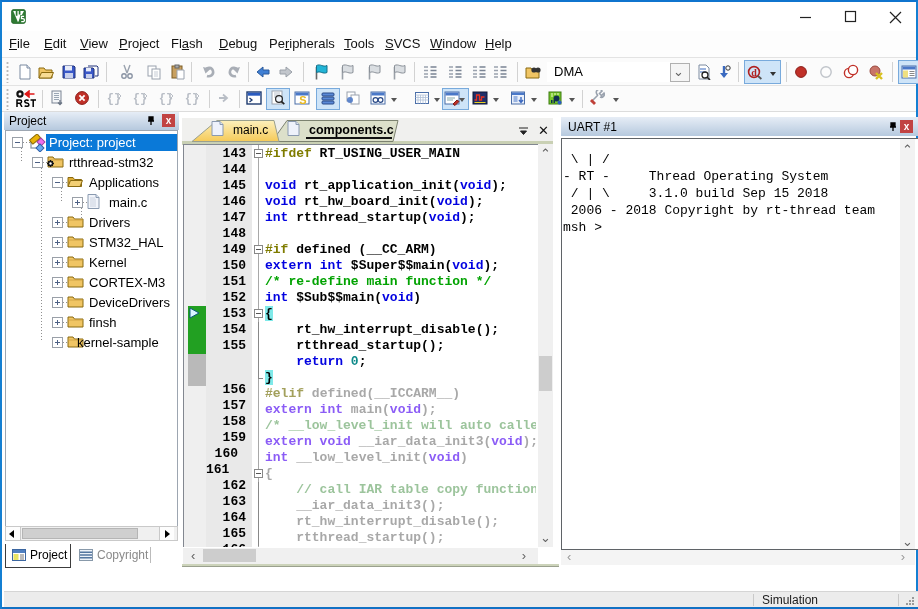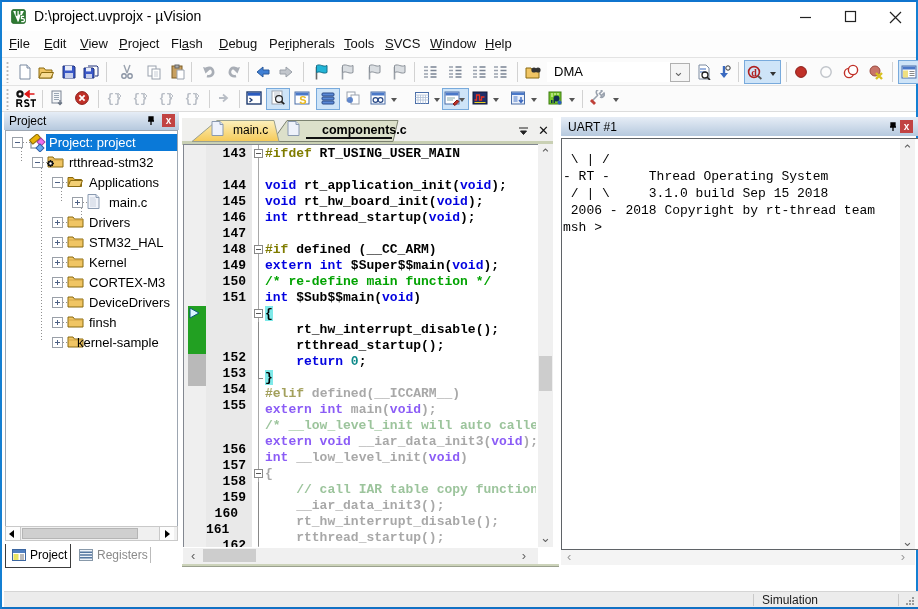--- a/index.html
+++ b/index.html
@@ -64,21 +64,20 @@
 <div id="win">
 
   <div class="abs" id="titlebar"></div>
   <svg class="abs" id="title-ico" style="left:9px;top:7px;width:15px;height:15px;" viewBox="0 0 15 15">
     <rect x="0.3" y="0.3" width="14.4" height="14.4" rx="3" fill="#2e7a33" stroke="#246128" stroke-width="0.6"></rect>
     <path d="M2.2 2 H13 L7 13.2 z" fill="#fff"></path>
     <path d="M5.6 2 v4.8 M8.6 2 v3.6" stroke="#2e7a33" stroke-width="1.7"></path>
     <path d="M7.8 13.8 L9.3 6 h4.5 v7.8 z" fill="#2e7a33"></path>
     <path d="M13.1 7.4 h-2.6 v2.2 h1.4 a1.55 1.55 0 0 1 0 3.1 h-1.7" stroke="#fff" stroke-width="1.3" fill="none"></path>
   </svg>
-  <div class="abs" id="title-txt">D:\project.uvprojx - µVision</div>
   <svg class="abs" style="left:797px;top:5px;" width="112" height="20" viewBox="0 0 112 20">
     <path d="M1 10.5 h11" stroke="#222" stroke-width="1.2" fill="none"></path>
     <rect x="46.5" y="4.5" width="10" height="10" stroke="#222" stroke-width="1.2" fill="none"></rect>
     <path d="M91 5 l11 11 M102 5 l-11 11" stroke="#222" stroke-width="1.2" fill="none"></path>
   </svg>
 
   <div class="abs" id="menubar">
     <span style="left:7px;"><u>F</u>ile</span>
     <span style="left:42px;"><u>E</u>dit</span>
     <span style="left:78px;text-align:center;"><u>V</u>iew</span>
@@ -485,21 +484,21 @@
         <rect x="0.5" y="0.5" width="13" height="11" fill="#fff" stroke="#3b66a0"></rect>
         <rect x="1" y="1" width="12" height="3" fill="#4f7fc0"></rect>
         <rect x="1.5" y="5" width="5" height="6" fill="#e8e464"></rect>
         <path d="M8 6 h4 M8 8 h4 M8 10 h4" stroke="#777" stroke-width="1"></path>
       </svg>
     <span style="position:absolute;left:26px;top:5px;color:#000;">Project</span>
     <svg style="position:absolute;left:75px;top:6px;" width="14" height="12" viewBox="0 0 14 12">
         <rect x="0.5" y="0.5" width="13" height="11" fill="#eef2f8" stroke="#8899aa"></rect>
         <path d="M1 3.2 h12 M1 6 h12 M1 8.8 h12" stroke="#5577a0" stroke-width="1.6"></path>
       </svg>
-    <span style="position:absolute;left:93px;top:5px;color:#8a8a8a;">Registers</span>
+    <span style="position:absolute;left:93px;top:5px;color:#8a8a8a;">Copyright</span>
     <div style="position:absolute;left:146px;top:4px;width:1px;height:16px;background:#bbb;"></div>
   </div>
 
   <div class="abs" id="editor">
     <div class="abs" id="tabbar"></div>
     <svg class="abs" style="left:0;top:6px;" width="371" height="27" viewBox="0 0 371 27">
       <defs>
           <linearGradient id="ytab" x1="0" y1="0" x2="0" y2="1">
         <stop offset="0" stop-color="#fdf0bc"></stop>
             <stop offset="1" stop-color="#f5ca58"></stop>
@@ -514,48 +513,48 @@
           <path d="M9 .5 v3 h3" fill="#dce4f2" stroke="#8a9ab0"></path>
         </svg>
     </div>
     <div class="abs" style="left:51px;top:11px;font-size:12px;">main.c</div>
     <div class="abs" style="left:105px;top:9px;">
       <svg width="13" height="15" viewBox="0 0 13 15">
           <path d="M1 .5 h8 l3 3 V14.5 H1 z" fill="#eef2fb" stroke="#8a9ab0"></path>
           <path d="M9 .5 v3 h3" fill="#dce4f2" stroke="#8a9ab0"></path>
         </svg>
     </div>
-    <div class="abs" style="left:127px;top:11px;font-size:12.5px;font-weight:bold;margin-left:13px;">components.c</div>
+    <div class="abs" style="left:127px;top:11px;font-size:12.5px;font-weight:bold;">components.c</div>
     <div class="abs" style="left:124px;top:24.5px;width:86px;height:2.5px;background:#111;"></div>
     <div class="abs" style="left:335px;top:12px;width:13px;height:13px;">
       <svg width="13" height="13" viewBox="0 0 13 13">
           <path d="M2 3 h9 M3.5 6 l3 3.5 l3 -3.5 z" stroke="#222" fill="#222"></path>
         </svg>
     </div>
     <div class="abs" style="left:356px;top:11px;font-size:13px;color:#111;">✕</div>
     <div class="abs" id="code">
       <div class="abs" id="gutter">
           <div style="position:absolute;left:4px;top:161px;width:18px;height:48px;background:#22a022;"></div>
           <div style="position:absolute;left:4px;top:209px;width:18px;height:32px;background:#b9b9b9;"></div>
           <svg style="position:absolute;left:5px;top:162px;" width="12" height="12" viewBox="0 0 12 12">
             <path d="M1 1 L10 6 L1 11 z" fill="#d9f6ff" stroke="#0a5a78"></path>
           </svg>
         </div>
       <div class="abs" id="lnums">
           <div style="padding-top:1px;">
             <div style="padding-right:6px;">143</div>
-            <div style="padding-right:6px;margin-top:16px;">144</div>
+            <div style="padding-right:6px;">144</div>
             <div style="padding-right:6px;">145</div>
             <div style="padding-right:6px;">146</div>
             <div style="padding-right:6px;">147</div>
             <div style="padding-right:6px;">148</div>
             <div style="padding-right:6px;">149</div>
             <div style="padding-right:6px;">150</div>
             <div style="padding-right:6px;">151</div>
-            <div style="padding-right:6px;margin-top:44px;">152</div>
+            <div style="padding-right:6px;">152</div>
             <div style="padding-right:6px;">153</div>
             <div style="padding-right:6px;">154</div>
             <div style="padding-right:6px;">155</div>
             <div style="padding-right:6px;margin-top:28px;">156</div>
             <div style="padding-right:6px;">157</div>
             <div style="padding-right:6px;">158</div>
             <div style="padding-right:6px;">159</div>
             <div style="padding-right:14px;">160</div>
             <div style="padding-right:23px;">161</div>
             <div style="padding-right:6px;">162</div>

